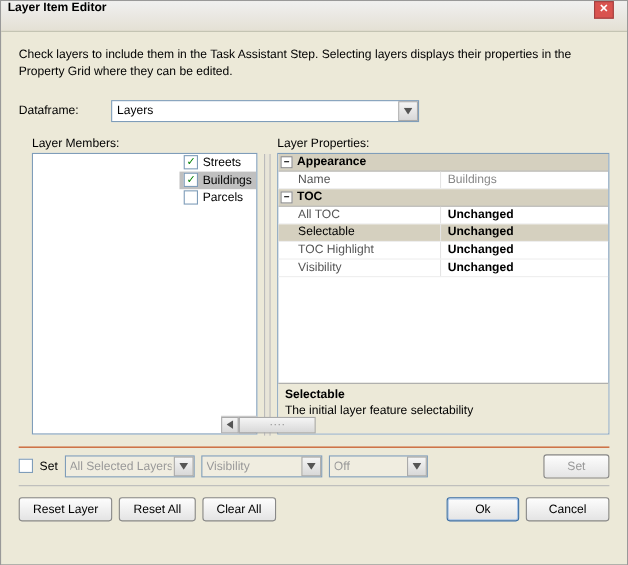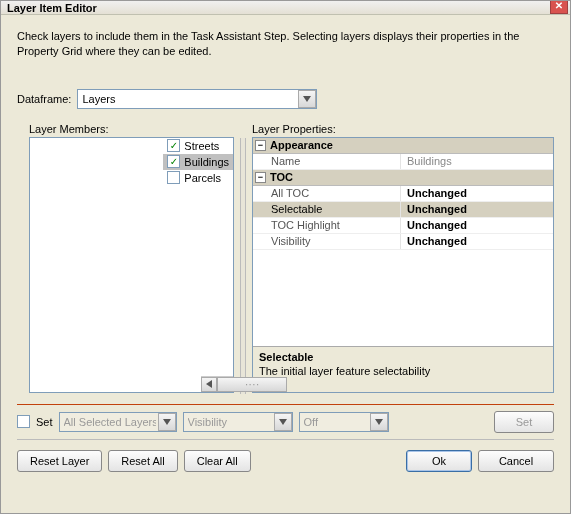--- a/index.html
+++ b/index.html
@@ -10,39 +10,39 @@
     background: #ece9d8;
     color: #000;
     width: 571px;
     height: 514px;
     overflow: hidden;
     border: 1px solid #999;
   }
   .titlebar {
     background: linear-gradient(#f0f0f0, #e4e0d4);
     border-bottom: 1px solid #c0c0b0;
-    height: 14px;
+    height: 28px;
     display: flex;
-    align-items: flex-end;
-    padding: 0 2px 0 6px;
+    align-items: flex-start;
+    padding: 0 12px 0 6px;
     font-weight: bold;
   }
   .titlebar .title { flex: 1; }
   .close-btn {
     width: 18px; height: 16px;
     background: #d9534f;
     border: 1px solid #a04040;
     color: #fff;
     font-size: 10px;
     line-height: 14px;
     text-align: center;
     cursor: default;
   }
   .content { padding: 14px 16px 10px 16px; }
-  .instr { line-height: 1.35; margin-bottom: 30px; }
+  .instr { line-height: 1.35; margin-bottom: 18px; }
   .df-row { display: flex; align-items: center; margin-bottom: 14px; }
   .df-row label { margin-right: 6px; }
   .combo { position: relative; display: inline-block; }
   .combo input {
     height: 20px; border: 1px solid #7f9db9; font: inherit;
     padding: 2px 20px 2px 4px; background: #fff;
   }
   .combo .cbtn {
     position: absolute; right: 1px; top: 1px; width: 18px; height: 18px;
     background: linear-gradient(#f5f5f5,#d8d8d8);
@@ -141,21 +141,21 @@
   <span class="title">Layer Item Editor</span>
   <div class="close-btn">✕</div>
 </div>
 
 <div class="content">
   <div class="instr">Check layers to include them in the Task Assistant Step. Selecting layers displays their properties in the Property Grid where they can be edited.</div>
 
   <div class="df-row">
     <label>Dataframe:</label>
     <div class="combo">
-      <input type="text" style="width: 240px;" value="Layers">
+      <input type="text" style="width: 280px; margin-left: 24px;" value="Layers">
       <div class="cbtn">
         <svg class="tri" viewBox="0 0 8 6">
             <path d="M0 0h8L4 6z"></path>
           </svg>
       </div>
     </div>
   </div>
 
   <div class="cols">
     <div class="col-left">

